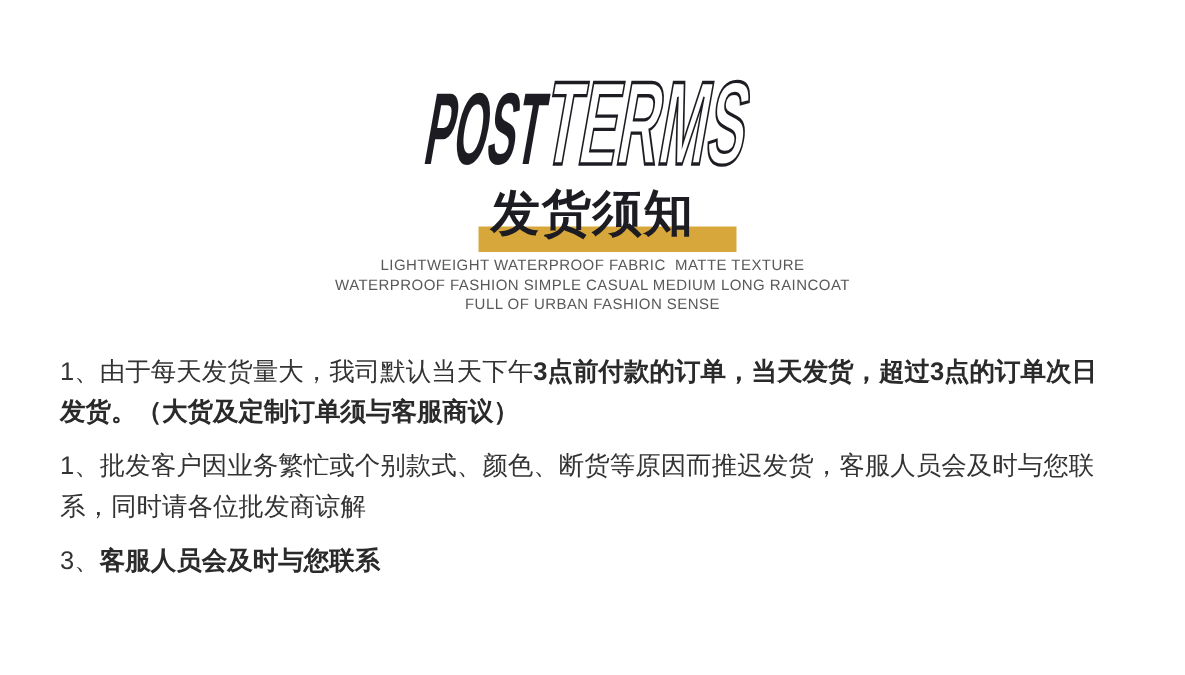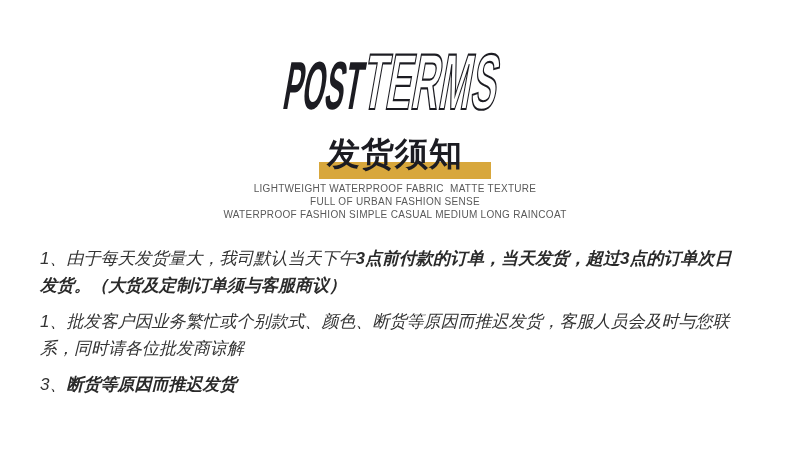--- a/index.html
+++ b/index.html
@@ -14,42 +14,42 @@
   .hero { padding-top: 48px; text-align: center; }
   .logo-svg { display: block; margin: 0 auto; overflow: visible; }
   .logo-svg text {
     font-family: "Liberation Sans", "DejaVu Sans", sans-serif;
     font-weight: bold;
   }
   .logo-solid  { fill: #1c1c22; }
   .logo-outline { fill: #ffffff; stroke: #1c1c22; stroke-width: 2.2; }
 
   
-  .heading-row { margin-top: 24px; line-height: 0; }
+  .heading-row { margin-top: 12px; line-height: 0; }
   .heading-box { position: relative; display: inline-block; line-height: 36px; }
   .heading-bar {
     position: absolute; left: -8px; right: -28px; bottom: -1px; height: 17px;
     background: #d8a73c; z-index: 0;
   }
   .heading-text {
     position: relative; z-index: 1;
     font-size: 33px; font-weight: bold; color: #1c1c22; letter-spacing: 1px;
   }
 
   
   .subtitle { margin-top: 4px; }
   .subtitle-line {
     font-size: 10px; line-height: 13px; color: #595959;
     letter-spacing: 0.3px; white-space: pre;
   }
 
   
   .notices {
     margin-top: 24px; padding: 0 46px 0 40px;
-    font-size: 17px; line-height: 27px; color: #333333; text-align: left; font-style: italic;
+    font-size: 17px; line-height: 27px; color: #333333; text-align: left;
   }
   .notice { margin: 0 0 9px 0; }
   .notice b { font-weight: bold; color: #2a2a2a; }
   .second-line { display: block; }
 </style>
 </head>
 <body>
 
 <div class="page">
 
@@ -66,35 +66,35 @@
 
     <div class="heading-row">
       <div class="heading-box">
         <i class="heading-bar"></i>
         <span class="heading-text">发货须知</span>
       </div>
     </div>
 
     <div class="subtitle">
       <div class="subtitle-line">LIGHTWEIGHT WATERPROOF FABRIC  MATTE TEXTURE</div>
+      <div class="subtitle-line">WATERPROOF FASHION SIMPLE CASUAL MEDIUM LONG RAINCOAT</div>
       <div class="subtitle-line">FULL OF URBAN FASHION SENSE</div>
-      <div class="subtitle-line">WATERPROOF FASHION SIMPLE CASUAL MEDIUM LONG RAINCOAT</div>
     </div>
 
   </header>
 
   <main class="notices">
 
     <p class="notice">
       <span>1、由于每天发货量大，我司默认当天下午</span><b>3点前付款的订单，当天发货，超过3点的订单次日发货。（大货及定制订单须与客服商议）</b>
     </p>
 
     <p class="notice">
       <span>1、批发客户因业务繁忙或个别款式、颜色、断货等原因而推迟发货，客服人员会及时与您联系，同时请各位批发商谅解</span><b></b>
     </p>
 
     <p class="notice">
-      <span>3、</span><b>断货等原因而推迟发货</b>
+      <span>3、</span><b>客服人员会及时与您联系</b>
     </p>
 
   </main>
 
 </div>
 
 </body></html>

